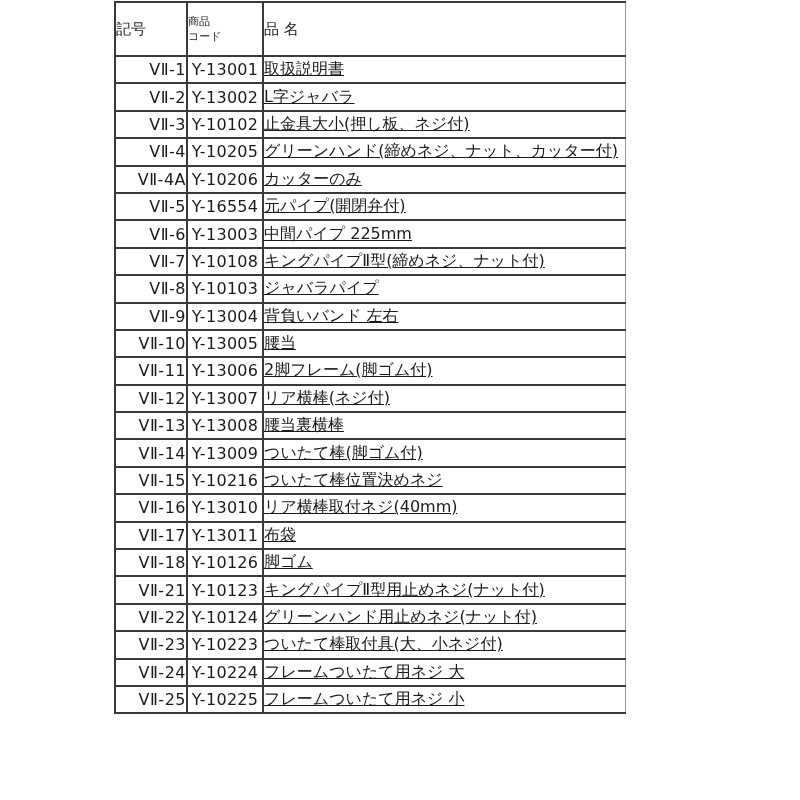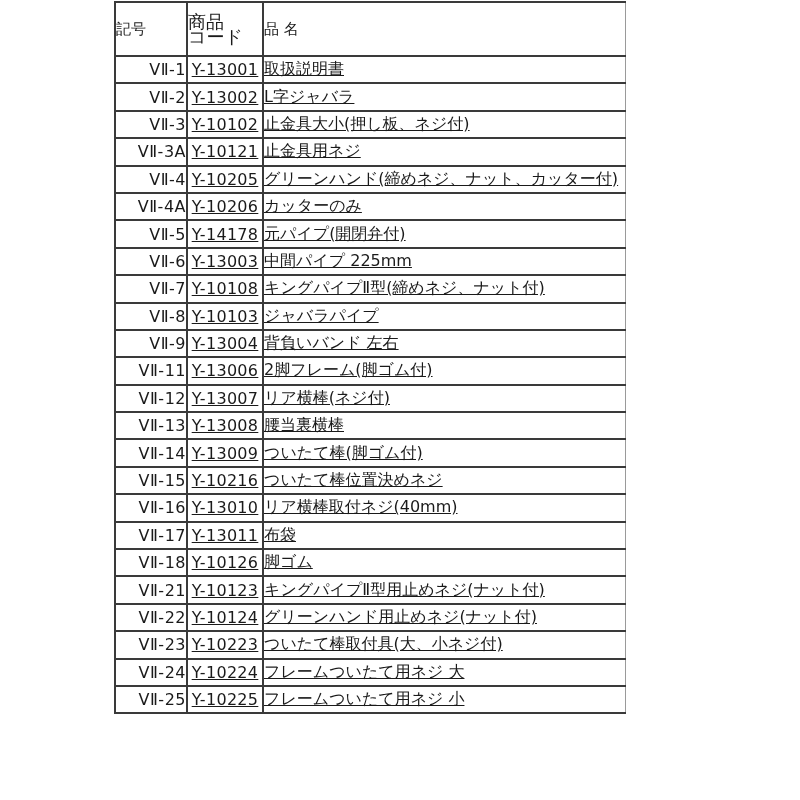--- a/index.html
+++ b/index.html
@@ -3,24 +3,24 @@
 <meta charset="utf-8">
 <style>
   html, body { margin:0; padding:0; background:#ffffff; }
   body { width:800px; height:800px; position:relative; overflow:hidden;
          font-family: "DejaVu Sans", "Liberation Sans", sans-serif; color:#1a1a1a; }
   table.parts { position:absolute; left:114px; top:1px; width:510px;
                 border-collapse:collapse; table-layout:fixed; }
   table.parts td, table.parts th { border:2px solid #3a3a3a; padding:0; overflow:hidden; white-space:nowrap; }
   table.parts tr > *:last-child { border-right:1px solid #9a9a9a; }
   table.parts th { height:52px; font-weight:normal; font-size:15px; text-align:left; vertical-align:middle; }
-  table.parts th.code-h { font-size:18px; line-height:15px; }
+  table.parts th.code-h { font-size:11px; line-height:15px; }
   table.parts td { height:25.4px; font-size:16px; vertical-align:middle; }
   td.sym { text-align:right; font-size:17px; letter-spacing:0.5px; }
-  td.code { text-align:center; font-size:14.5px; letter-spacing:0.3px;text-decoration:underline; }
+  td.code { text-align:center; font-size:14.5px; letter-spacing:0.3px; }
   td.name { padding-left:3px; font-size:15.5px;text-decoration:underline; }
   col.c1 { width:72px; } col.c2 { width:76px; } col.c3 { width:362px; }
 </style>
 </head>
 <body>
 
 <table class="parts">
   <colgroup>
       <col class="c1">
       <col class="c2">
@@ -46,37 +46,32 @@
         <td class="sym">VⅡ-2</td>
         <td class="code">Y-13002</td>
         <td class="name">L字ジャバラ</td>
       </tr>
       <tr>
         <td class="sym">VⅡ-3</td>
         <td class="code">Y-10102</td>
         <td class="name">止金具大小(押し板、ネジ付)</td>
       </tr>
       <tr>
-        <td class="sym">VⅡ-3A</td>
-        <td class="code">Y-10121</td>
-        <td class="name">止金具用ネジ</td>
-      </tr>
-      <tr>
         <td class="sym">VⅡ-4</td>
         <td class="code">Y-10205</td>
         <td class="name">グリーンハンド(締めネジ、ナット、カッター付)</td>
       </tr>
       <tr>
         <td class="sym">VⅡ-4A</td>
         <td class="code">Y-10206</td>
         <td class="name">カッターのみ</td>
       </tr>
       <tr>
         <td class="sym">VⅡ-5</td>
-        <td class="code">Y-14178</td>
+        <td class="code">Y-16554</td>
         <td class="name">元パイプ(開閉弁付)</td>
       </tr>
       <tr>
         <td class="sym">VⅡ-6</td>
         <td class="code">Y-13003</td>
         <td class="name">中間パイプ 225mm</td>
       </tr>
       <tr>
         <td class="sym">VⅡ-7</td>
         <td class="code">Y-10108</td>
@@ -84,20 +79,25 @@
       </tr>
       <tr>
         <td class="sym">VⅡ-8</td>
         <td class="code">Y-10103</td>
         <td class="name">ジャバラパイプ</td>
       </tr>
       <tr>
         <td class="sym">VⅡ-9</td>
         <td class="code">Y-13004</td>
         <td class="name">背負いバンド 左右</td>
+      </tr>
+      <tr>
+        <td class="sym">VⅡ-10</td>
+        <td class="code">Y-13005</td>
+        <td class="name">腰当</td>
       </tr>
       <tr>
         <td class="sym">VⅡ-11</td>
         <td class="code">Y-13006</td>
         <td class="name">2脚フレーム(脚ゴム付)</td>
       </tr>
       <tr>
         <td class="sym">VⅡ-12</td>
         <td class="code">Y-13007</td>
         <td class="name">リア横棒(ネジ付)</td>

